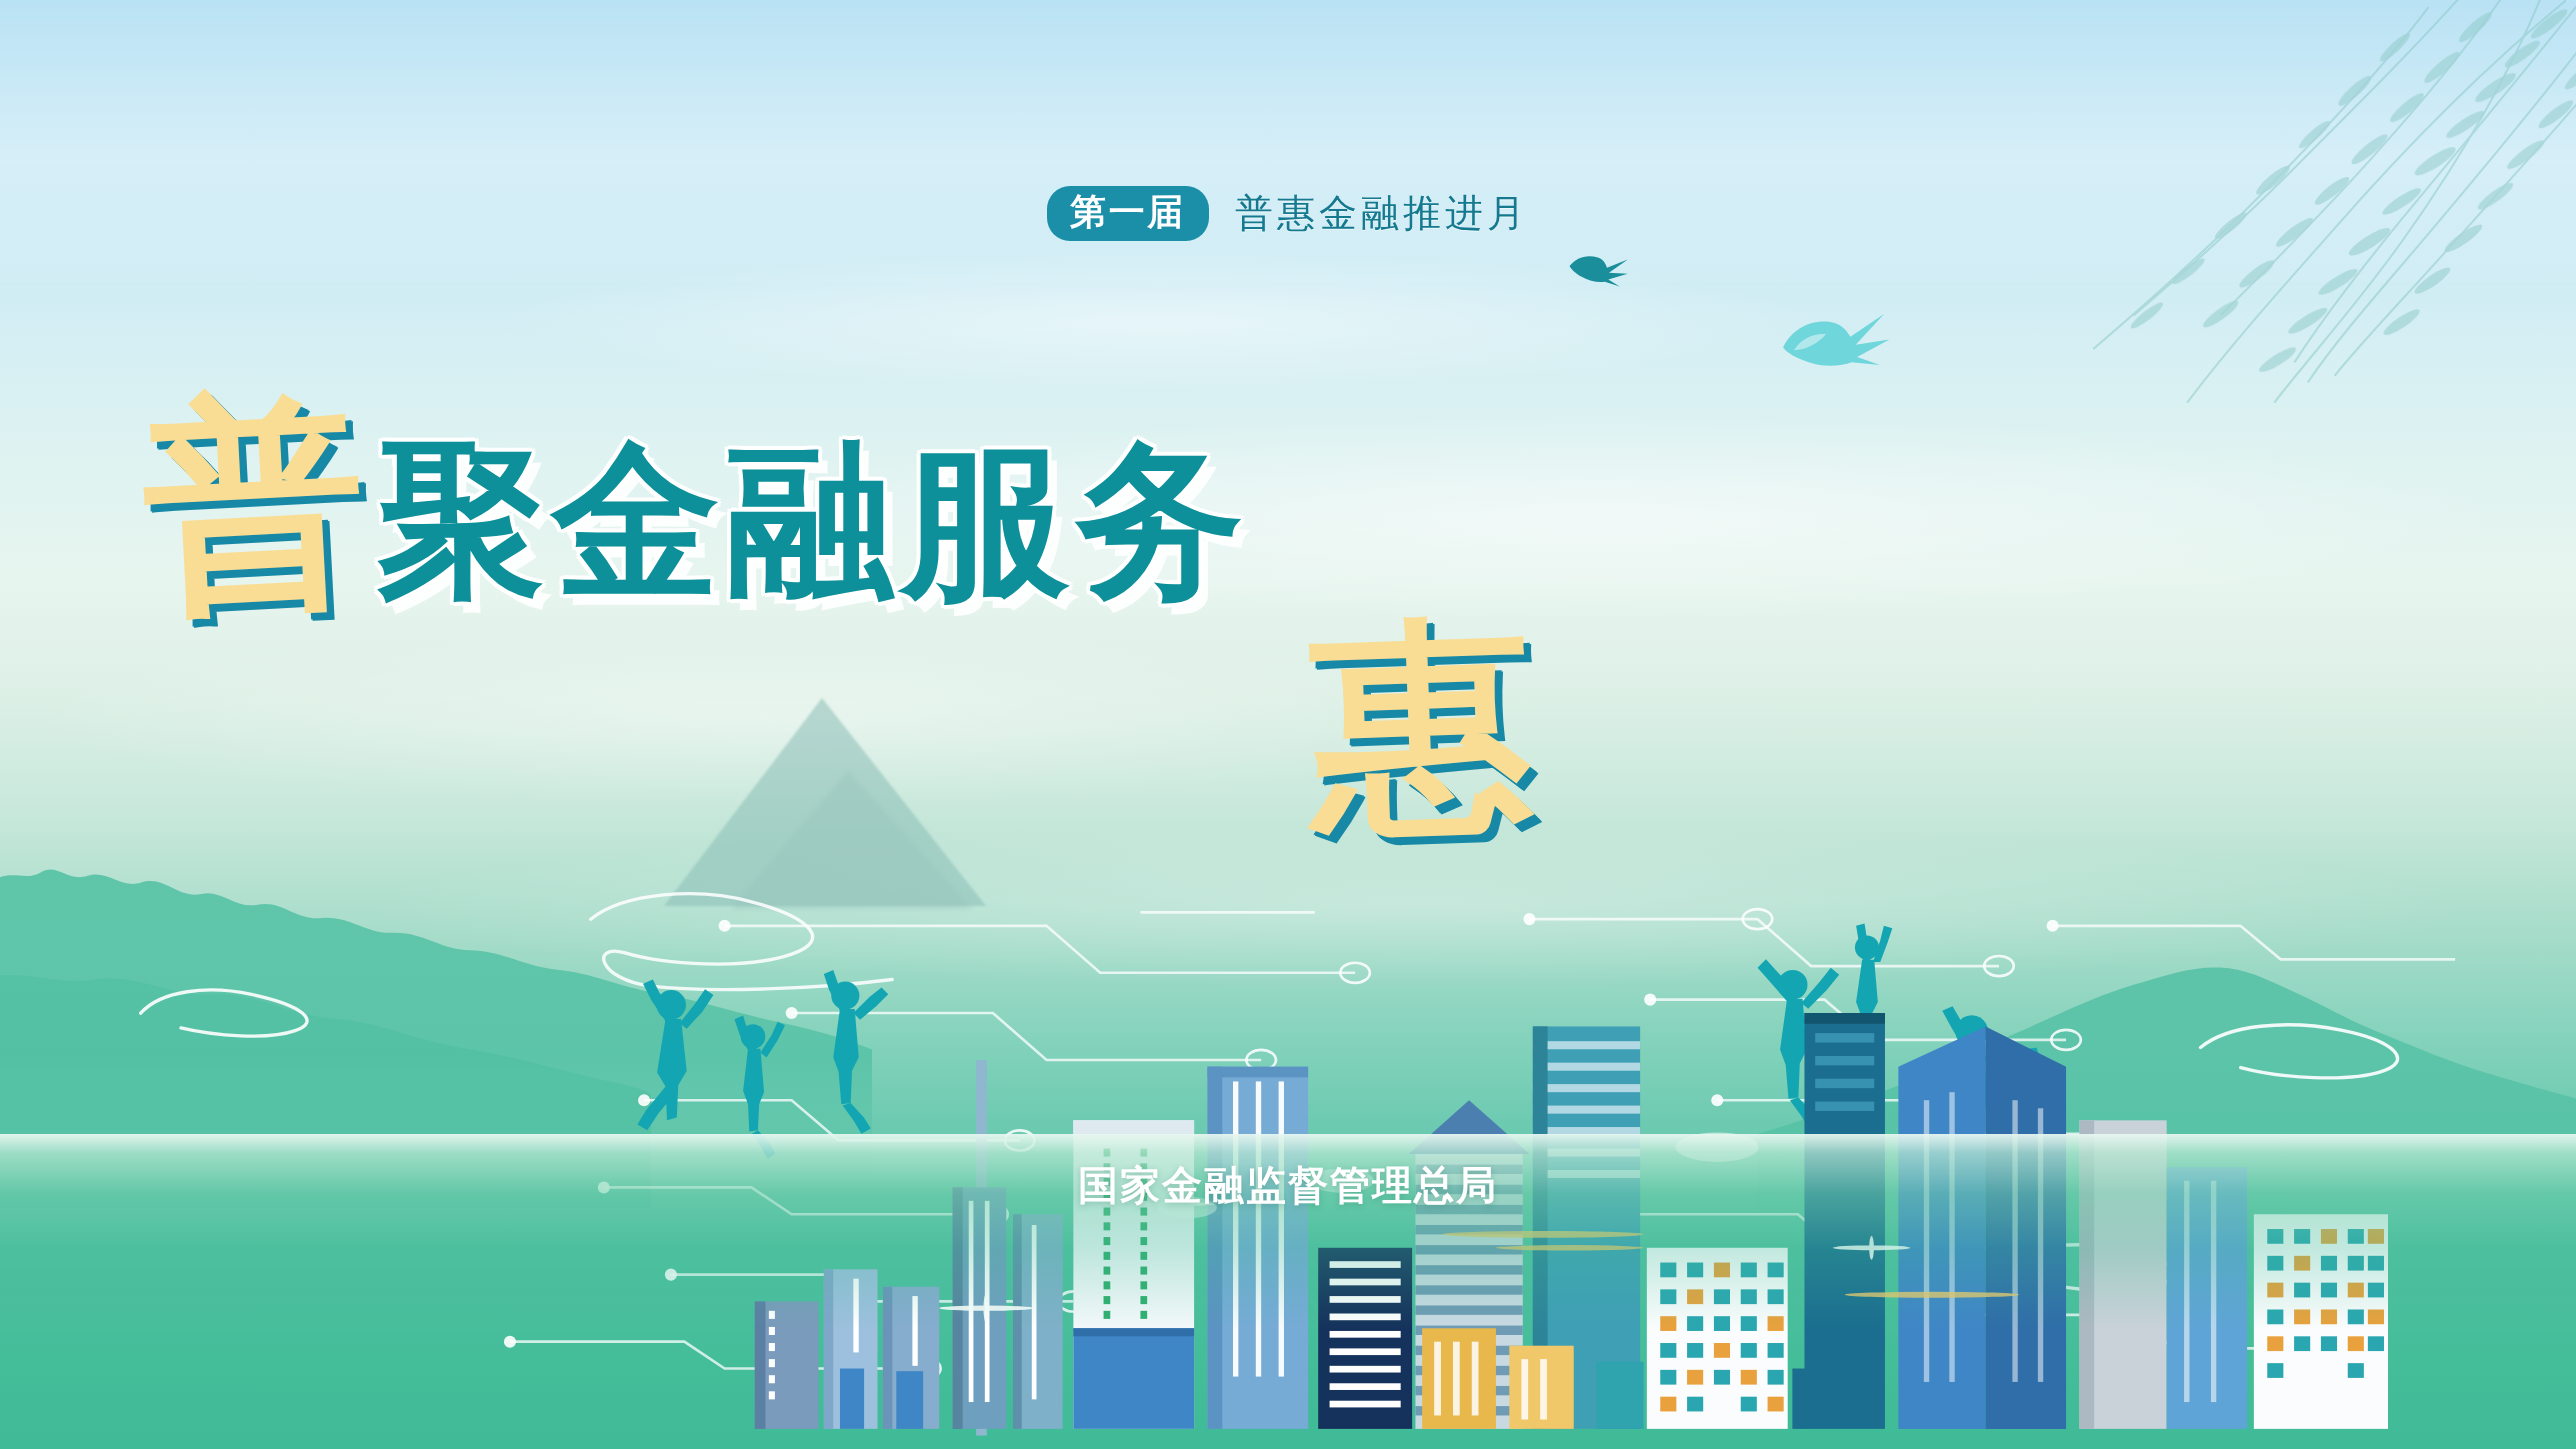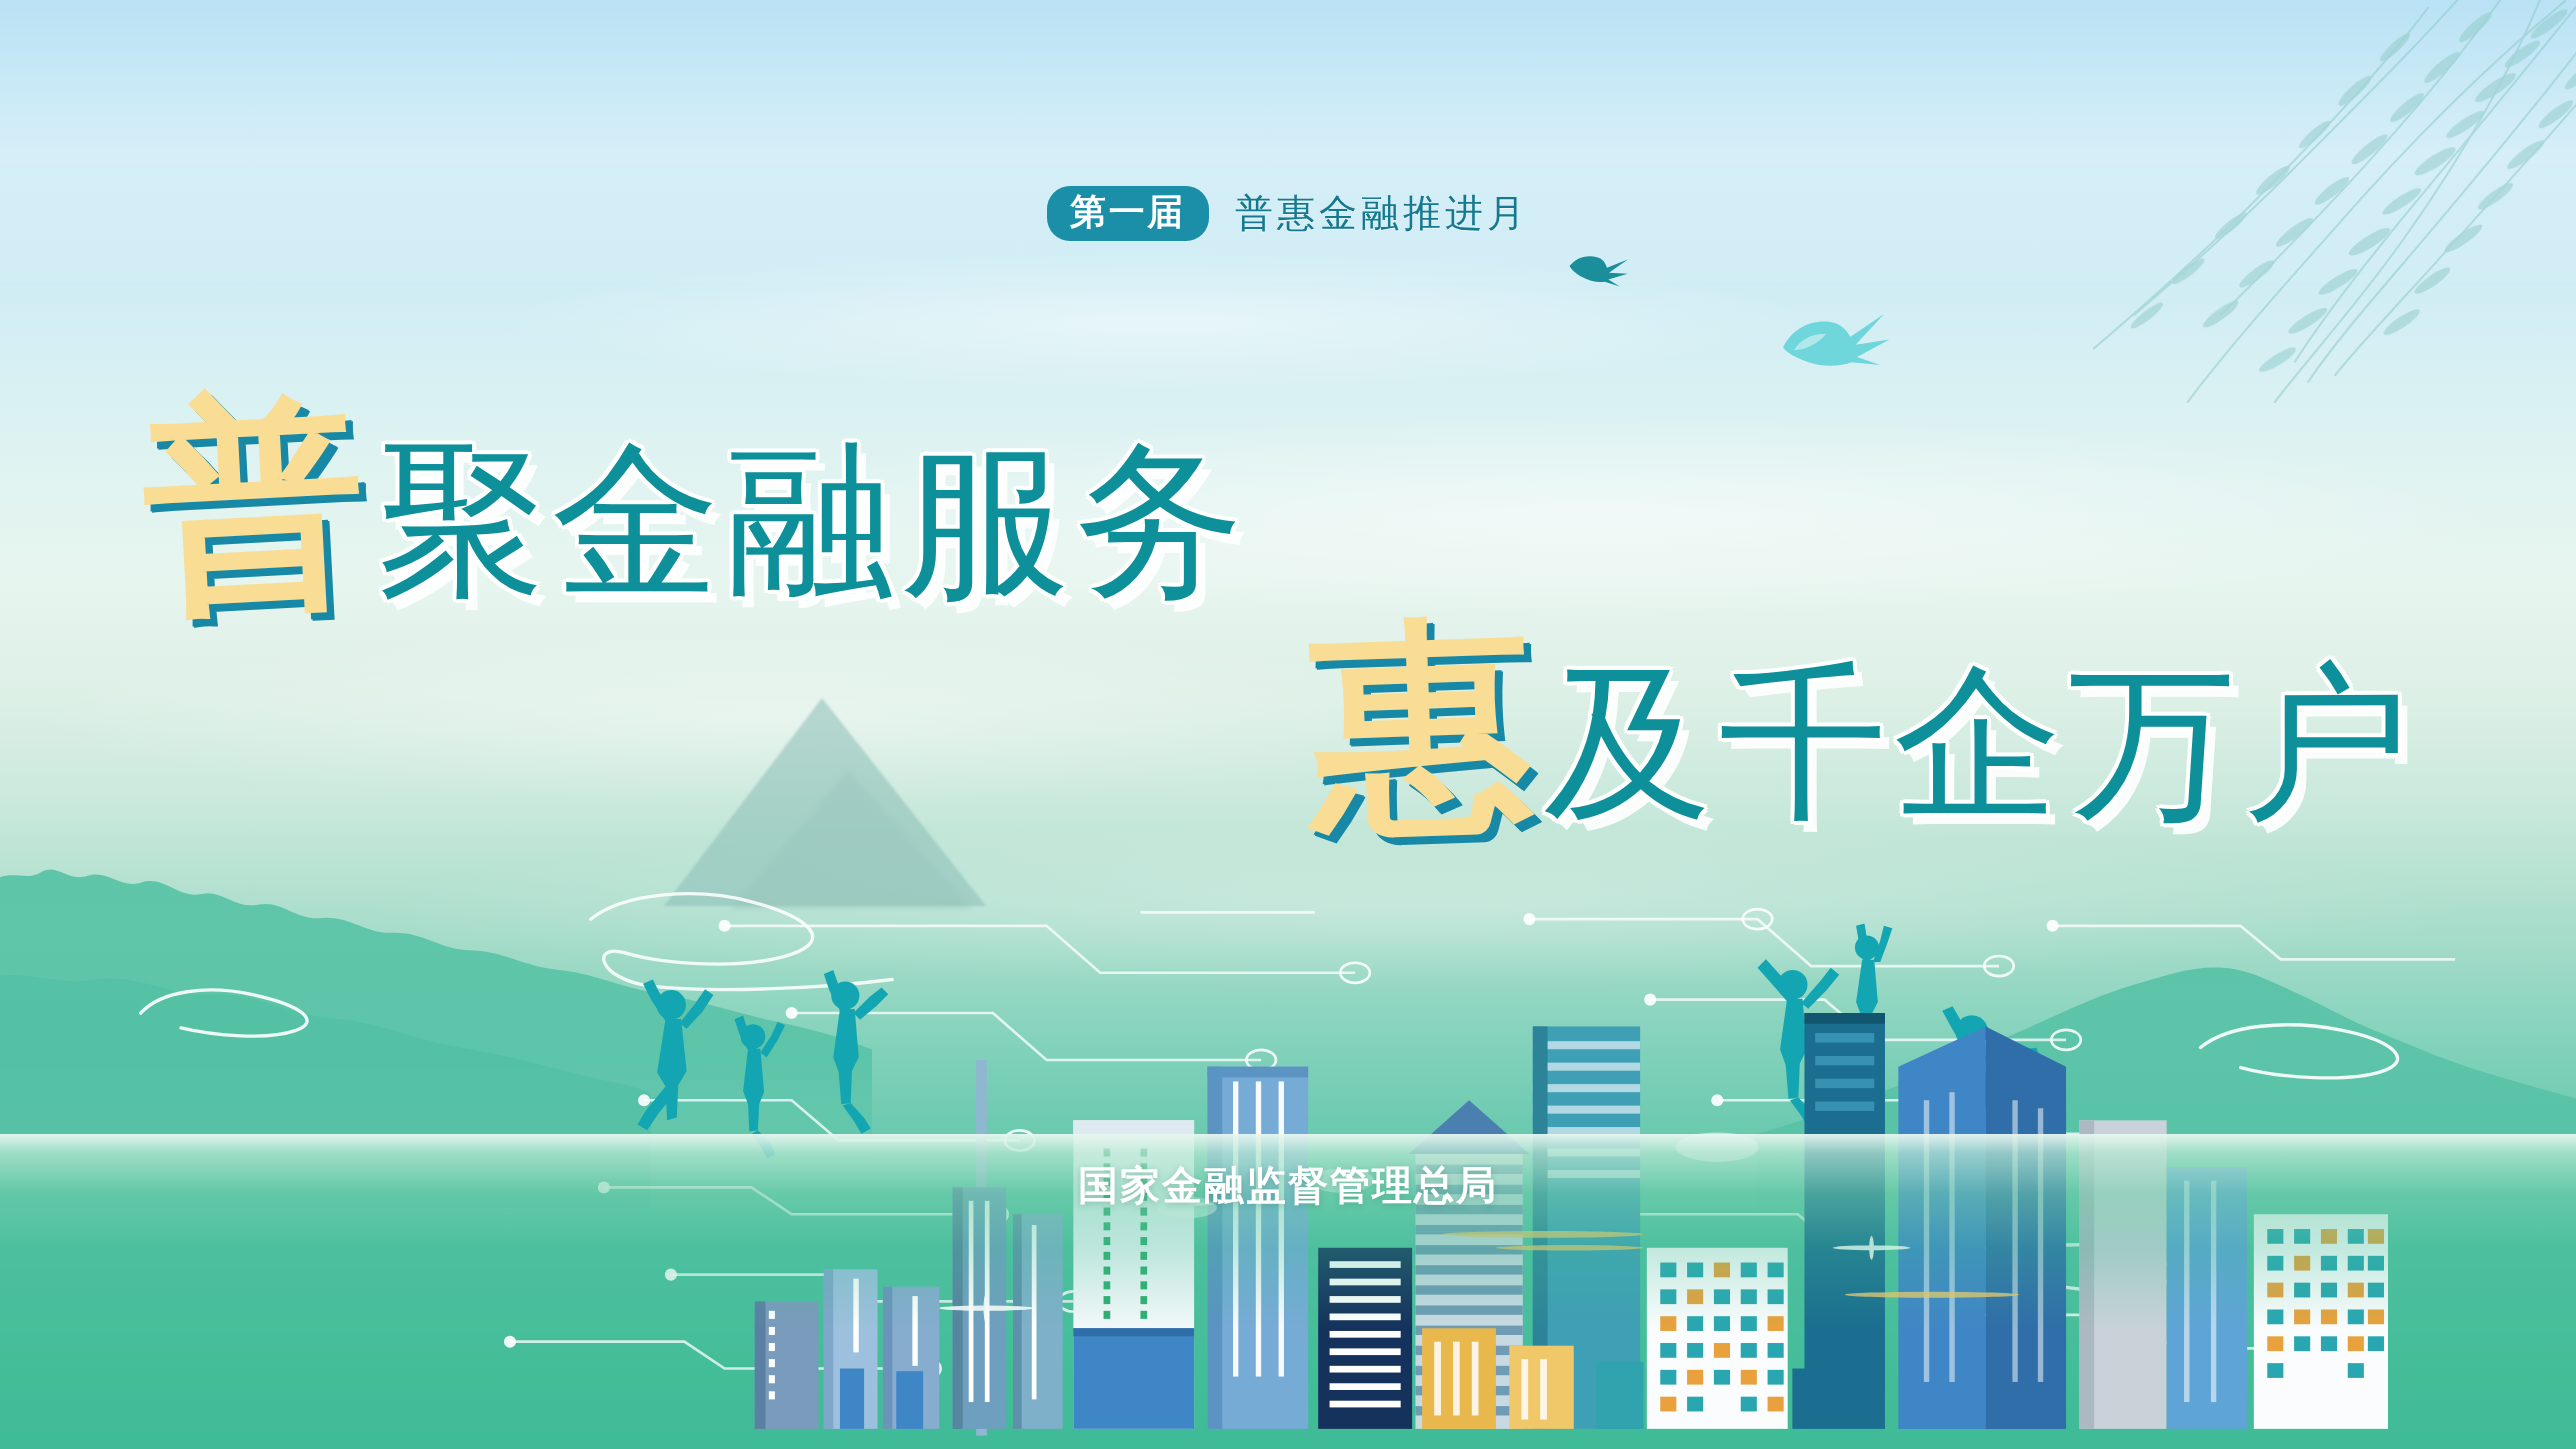--- a/index.html
+++ b/index.html
@@ -108,21 +108,21 @@
     margin-right:12px;
   }
   .brush2{
     transform:rotate(-2deg);
   }
 
   .solid{
     color:#0d9099;
     font-size:168px;
     line-height:1;
-    font-weight:normal;
+    font-weight:bold;
     letter-spacing:6.7px;
     font-family:"DejaVu Sans","Liberation Sans",sans-serif;
     text-shadow:
       -3.4px -3.4px 0 #ffffff,
        3.4px -3.4px 0 #ffffff,
       -3.4px  3.4px 0 #ffffff,
        3.4px  3.4px 0 #ffffff,
        0 -4px 0 #ffffff,
        0  4px 0 #ffffff,
       -4px 0 0 #ffffff,
@@ -322,21 +322,20 @@
     <div class="header-title">普惠金融推进月</div>
   </div>
 
   <div class="headline">
     <div class="line line1">
       <span class="brush">普</span>
       <span class="solid">聚金融服务</span>
     </div>
     <div class="line line2">
       <span class="brush brush2">惠</span>
-      <span class="solid">及千企万户</span>
     </div>
   </div>
 
   <div class="scene">
     <svg width="2576" height="550" viewBox="0 0 3840 820">
 
       <g stroke="#ffffff" stroke-width="4" fill="none" opacity=".75">
         <path d="M1080,40 L1560,40 L1640,110 L2020,110"></path>
         <path d="M1180,170 L1480,170 L1560,240 L1880,240"></path>
         <path d="M960,300 L1180,300 L1250,360 L1520,360"></path>

